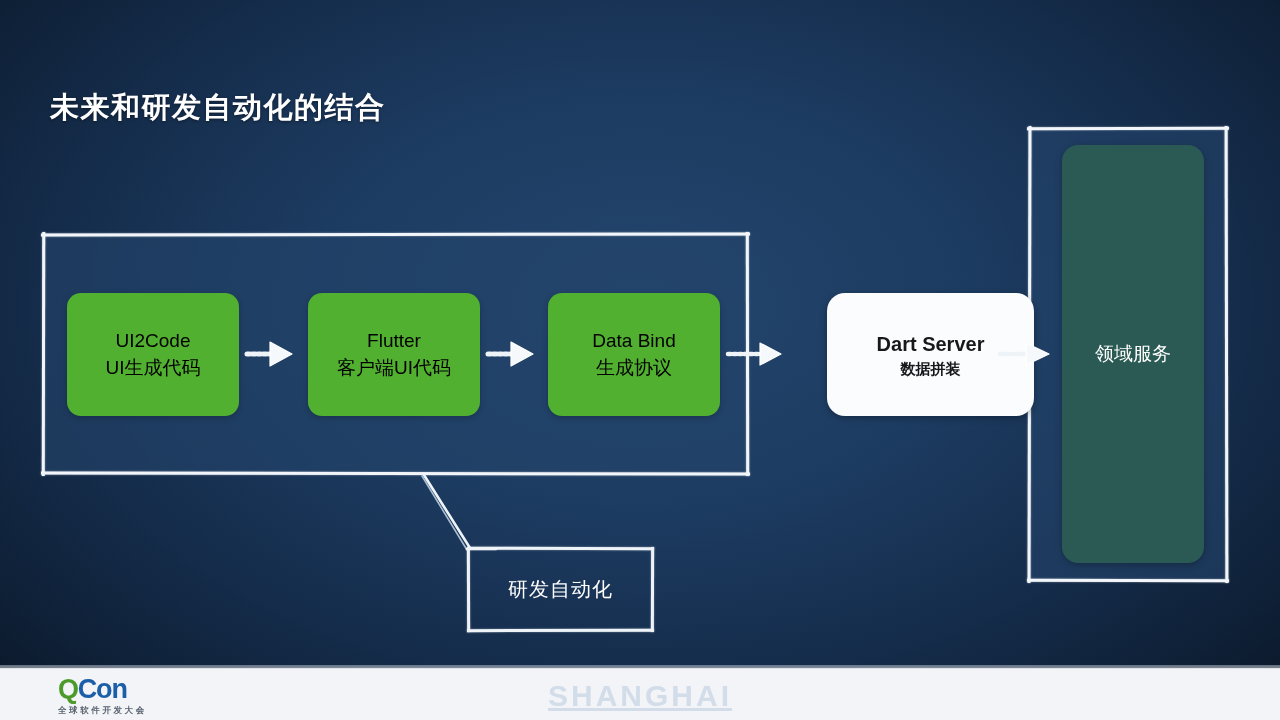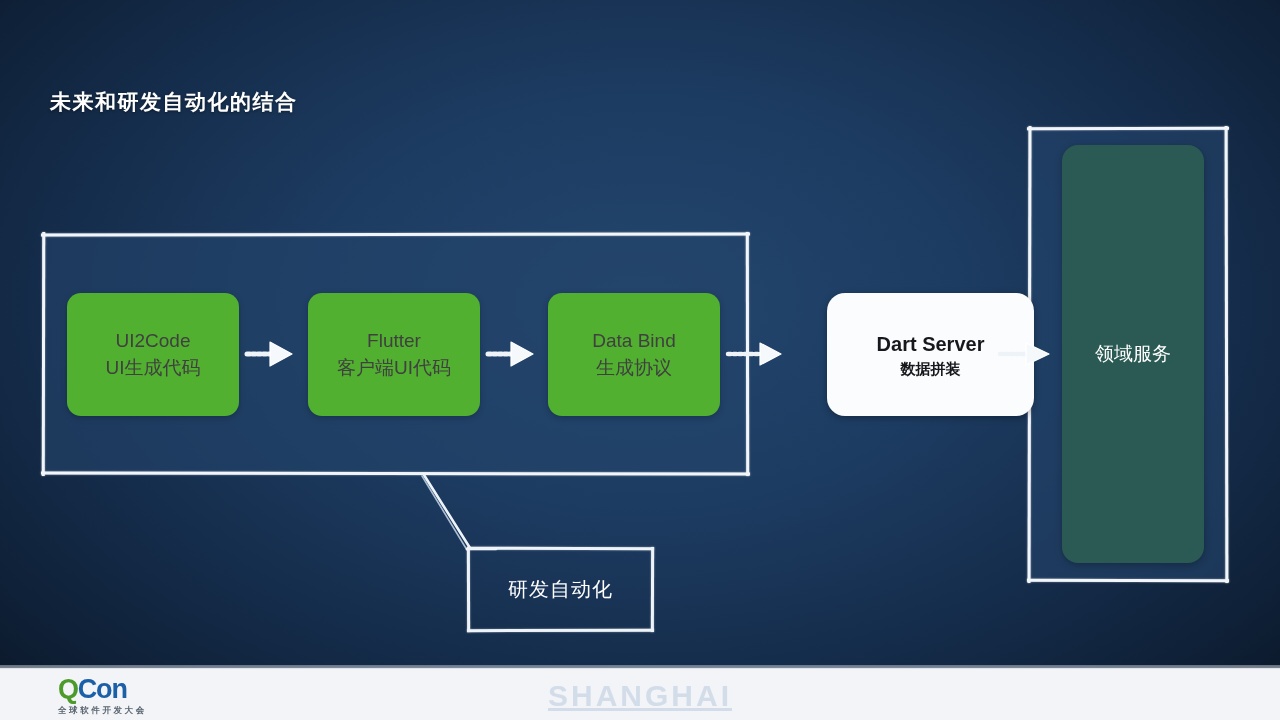--- a/index.html
+++ b/index.html
@@ -14,21 +14,21 @@
     width:1280px; height:720px;
     background:
       radial-gradient(ellipse 78% 88% at 50% 42%, #23456d 0%, #1d3c62 32%, #152d4c 58%, #0e1f35 80%, #080f1a 100%),
       #0a1420;
     overflow:hidden;
   }
 
   
   #title {
     position:absolute; left:50px; top:88px;
-    font-size:21px; font-weight:700; color:#ffffff;
+    font-size:29px; font-weight:700; color:#ffffff;
     letter-spacing:1.5px;
     text-shadow:0 1px 3px rgba(0,0,0,0.45);
     white-space:nowrap;
   }
 
   
   .sketch-box {
     position:absolute;
     background:rgba(36,68,107,0.62);
   }
@@ -54,21 +54,21 @@
     display:flex; flex-direction:column;
     align-items:center; justify-content:center;
     border-radius:14px;
     text-align:center;
     line-height:1.42;
   }
   .proc-box .l1 { font-size:19px; font-weight:400; }
   .proc-box .l2 { font-size:19px; font-weight:400; }
 
   .proc-box.green {
-    background:#52B030; color:#404040;
+    background:#52B030; color:#000000;
     box-shadow:0 2px 6px rgba(0,0,0,0.22);
   }
   .proc-box.white {
     background:#fbfcfd; color:#16181c;
     box-shadow:0 2px 7px rgba(0,0,0,0.3);
     border-radius:18px;
   }
   .proc-box.white .l1 { font-weight:700; font-size:20px; }
   .proc-box.white .l2 { font-weight:700; font-size:15px; }
 

